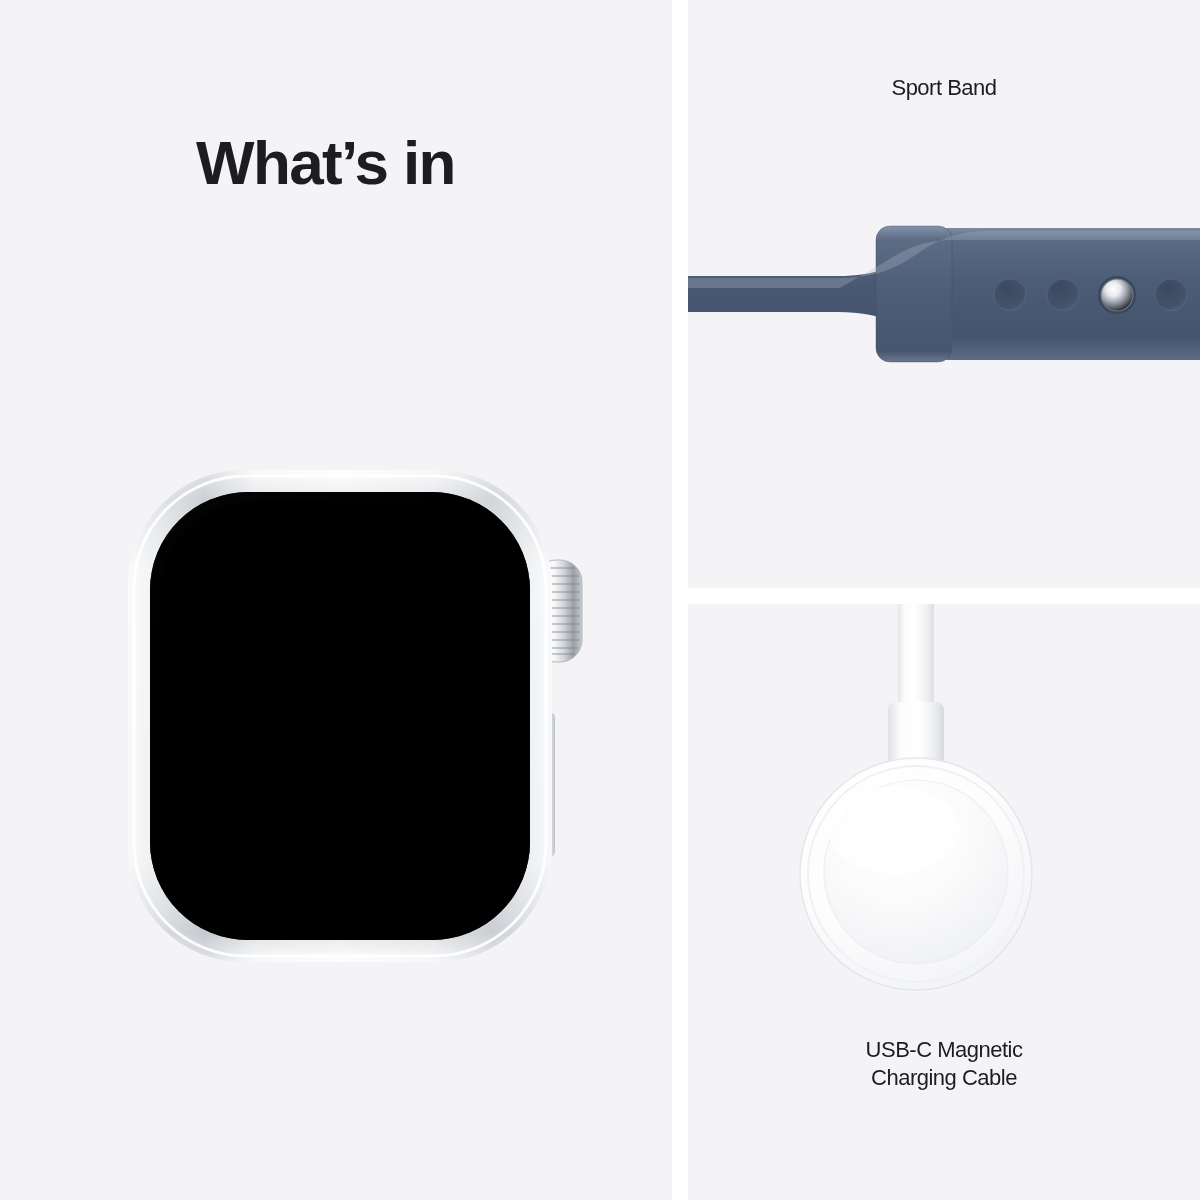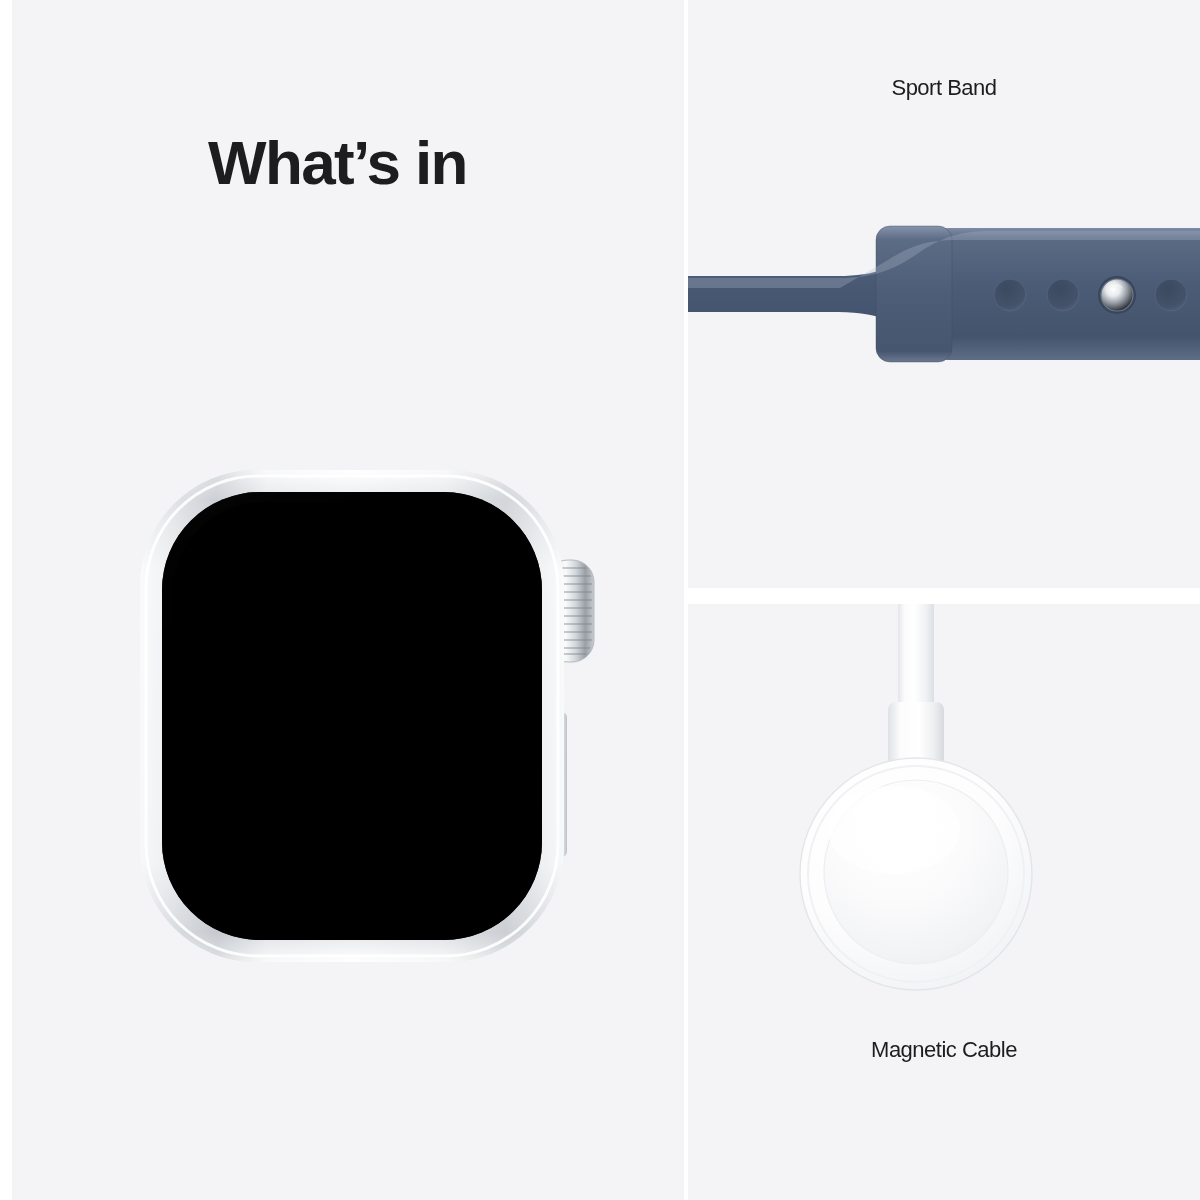--- a/index.html
+++ b/index.html
@@ -20,21 +20,21 @@
     background: #ffffff;
     overflow: hidden;
   }
 
   
   .panel {
     position: absolute;
     background: #f4f4f6;
     overflow: hidden;
   }
-  .panel-left   { left: 12px;    top: 0;    width: 672px; height: 1200px; }
+  .panel-left   { left: 0;    top: 0;    width: 672px; height: 1200px; }
   .panel-band   { left: 688px; top: 0;   width: 512px; height: 588px; }
   .panel-cable  { left: 688px; top: 604px; width: 512px; height: 596px; }
 
   
   .title {
     position: absolute;
     left: 196px;
     top: 126px;
     width: 420px;
     font-size: 62px;
@@ -327,16 +327,17 @@
         <circle cx="228" cy="270" r="116" fill="none" stroke="#e3e5e9" stroke-width="1.4"></circle>
         <circle cx="228" cy="270" r="108" fill="none" stroke="#f0f1f3" stroke-width="2"></circle>
         <circle cx="228" cy="268" r="92" fill="url(#puckInner)"></circle>
         <circle cx="228" cy="268" r="92" fill="none" stroke="#eceef0" stroke-width="1.2"></circle>
         <ellipse cx="206" cy="226" rx="66" ry="44" fill="#ffffff" opacity="0.75"></ellipse>
       </g>
     </svg>
   </div>
 
   <div class="caption caption-cable">
-    <div>Magnetic Cable</div>
+    <div>USB-C Magnetic</div>
+    <div>Charging Cable</div>
   </div>
 
 </div>
 
 </body></html>

